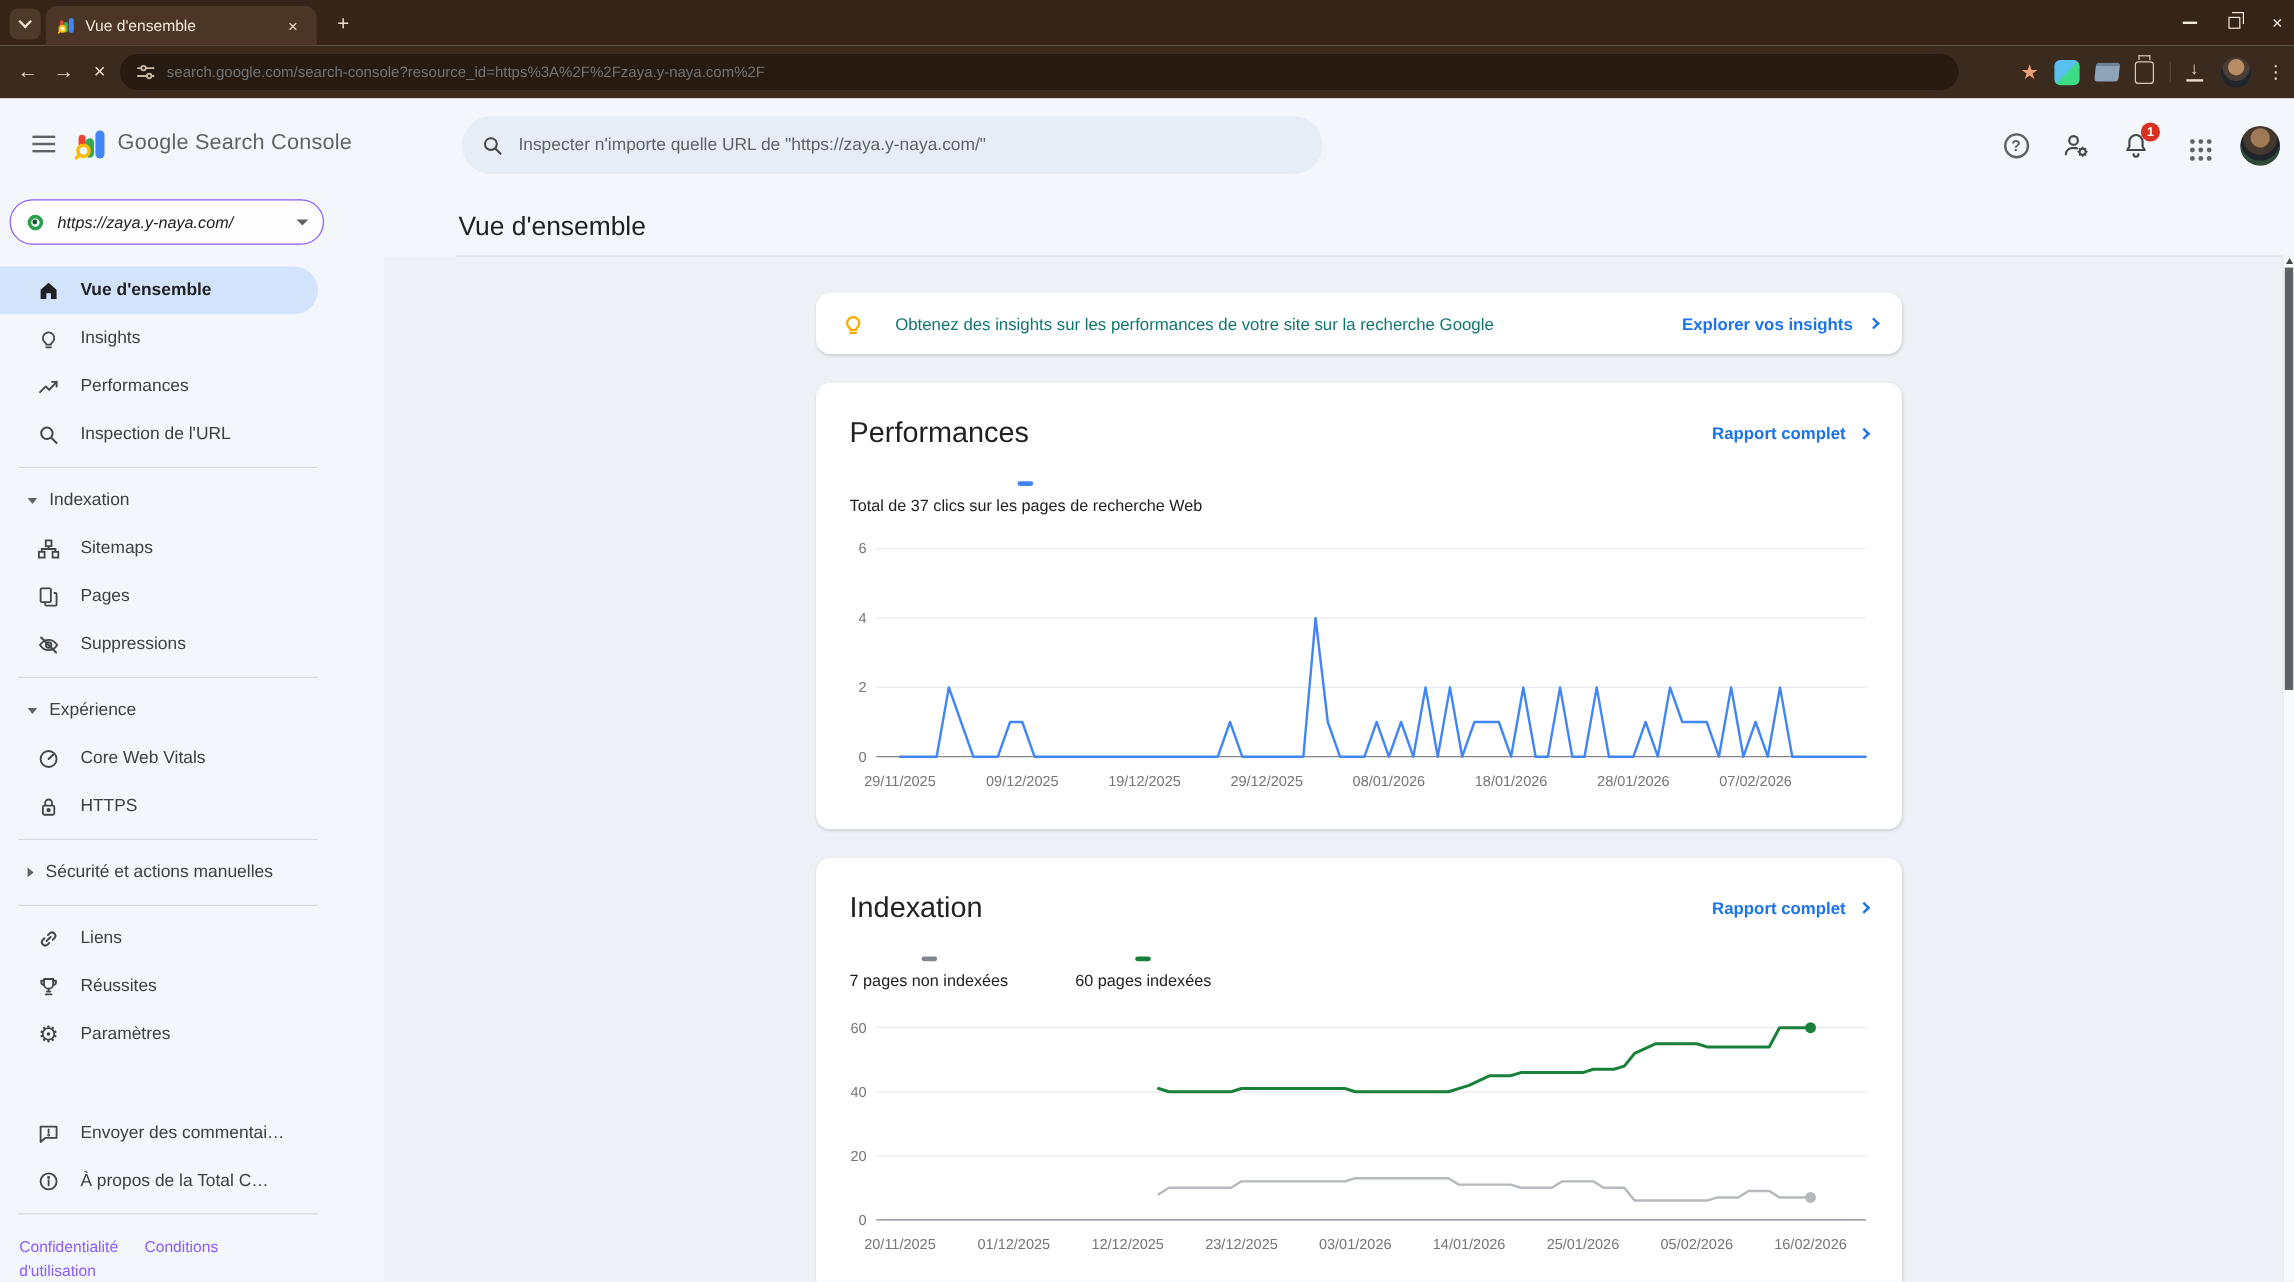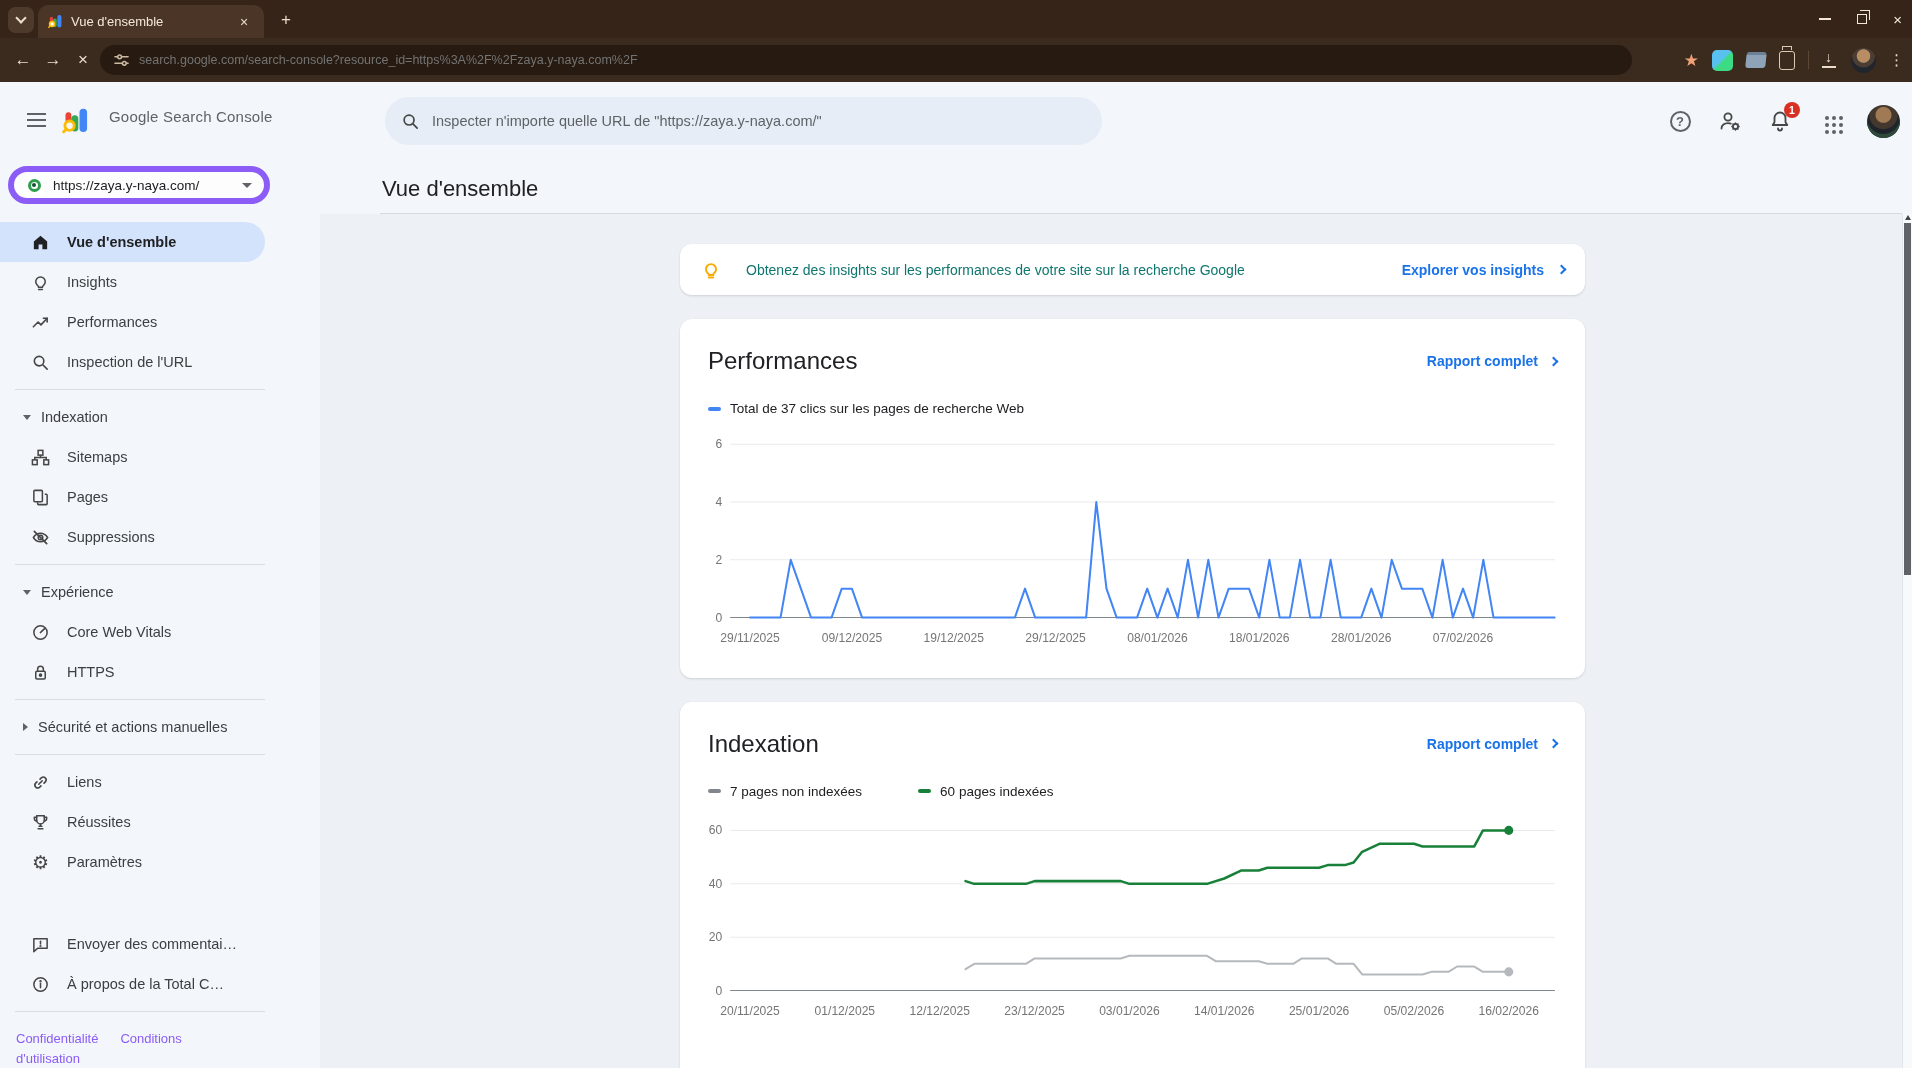--- a/index.html
+++ b/index.html
@@ -34,36 +34,36 @@
   .dl-icon { position:relative; width:16px; height:16px; }
   .dl-icon::before { content:"↓"; position:absolute; left:3px; top:-3px; color:#e9ddcb; font-size:14px; font-weight:bold; }
   .dl-icon::after { content:""; position:absolute; left:0; bottom:0; width:14px; border-bottom:2px solid #e9ddcb; }
   .tb-avatar { width:25px; height:25px; border-radius:50%; background:radial-gradient(circle at 50% 32%,#b98d63 0 30%,#4a3d33 34% 52%,#20262c 56% 100%); }
   .kebab { color:#e9ddcb; font-size:15px; letter-spacing:0; }
 
   
   #appheader { position:absolute; left:0; top:82px; width:1912px; height:78px; background:#f3f6fa; display:flex; align-items:center; }
   .hamburger { position:absolute; left:27px; top:31px; width:19px; height:2.4px; background:#5f6368; box-shadow:0 6px 0 #5f6368, 0 12px 0 #5f6368; }
   .gsc-logo { position:absolute; left:62px; top:25px; }
-  .product-title { position:absolute; left:109px; top:26px; font-size:15px; color:#5f6368; letter-spacing:.2px; }
+  .product-title { position:absolute; left:98px; top:26px; font-size:18px; color:#5f6368; letter-spacing:.2px; }
   .product-title b { font-weight:500; color:#5f6368; }
   .searchbox { position:absolute; left:385px; top:15px; width:717px; height:48px; border-radius:24px; background:#e7edf6; display:flex; align-items:center; padding:0 16px; gap:12px; }
   .searchbox input { border:none; outline:none; background:transparent; flex:1; font-size:14.5px; color:#701a75; font-family:"Liberation Sans",sans-serif; }
   .searchbox input::placeholder { color:#5f6368; opacity:1; }
   .hdr-right { position:absolute; right:12px; top:0; height:78px; display:flex; align-items:center; gap:24px; }
   .hicon { width:26px; height:26px; display:flex; align-items:center; justify-content:center; color:#444746; position:relative; }
   .help-circ { width:21px; height:21px; border:2px solid #5f6368; border-radius:50%; display:flex; align-items:center; justify-content:center; font-size:13px; font-weight:bold; color:#5f6368; }
   .badge { position:absolute; top:-6px; right:-7px; min-width:16px; height:16px; border-radius:8px; background:#d93025; color:#fff; font-size:10.5px; display:flex; align-items:center; justify-content:center; padding:0 4px; font-weight:bold; }
   .appsgrid { width:4px; height:4px; border-radius:50%; background:#5f6368;
     box-shadow:7px 0 0 #5f6368,14px 0 0 #5f6368,0 7px 0 #5f6368,7px 7px 0 #5f6368,14px 7px 0 #5f6368,0 14px 0 #5f6368,7px 14px 0 #5f6368,14px 14px 0 #5f6368; margin:-7px 0 0 -7px; }
   .hdr-avatar { width:33px; height:33px; border-radius:50%; background:radial-gradient(circle at 50% 30%,#a07a55 0 26%,#44382e 30% 48%,#1e242a 52% 100%); box-shadow:inset 0 -4px 0 #2e4b3a; }
 
   
   #sidebar { position:absolute; left:0; top:160px; width:320px; bottom:0; background:#f3f6fa; }
-  .prop-pill { position:absolute; left:8px; top:6px; width:262px; height:38px; border:6px solid #8b5cf6; border-radius:19px; background:#fdfdfe; display:flex; align-items:center; padding:0 12px 0 10px; gap:9px; }
+  .prop-pill { position:absolute; left:8px; top:6px; width:262px; height:38px; border:1px solid #8b5cf6; border-radius:19px; background:#fdfdfe; display:flex; align-items:center; padding:0 12px 0 10px; gap:9px;font-style:italic; }
   .prop-fav { width:20px; height:20px; border-radius:4px; background:#fff; display:flex; align-items:center; justify-content:center; }
   .prop-fav i { display:block; width:13px; height:13px; border:3px solid #2e9e4f; border-radius:50%; position:relative; }
   .prop-fav i::after { content:""; position:absolute; left:1px; top:1px; width:4px; height:4px; border-radius:50%; background:#14532d; }
   .prop-url { font-size:13.5px; color:#202124; flex:1; white-space:nowrap; overflow:hidden; }
   .prop-caret { width:0; height:0; border-left:5px solid transparent; border-right:5px solid transparent; border-top:5.5px solid #5f6368; }
   #nav { position:absolute; left:0; top:62px; width:100%; }
   .nav-item { height:40px; display:flex; align-items:center; padding-left:30px; gap:16px; color:#3c4043; font-size:14.5px; }
   .nav-item .nico { width:21px; height:21px; display:flex; align-items:center; justify-content:center; color:#444746; }
   .nav-item.sel { width:265px; background:#d4e3fc; border-radius:0 20px 20px 0; color:#202124; font-weight:bold; }
   .nav-section { height:40px; display:flex; align-items:center; padding-left:23px; gap:10px; color:#3c4043; font-size:14.5px; }
@@ -86,21 +86,21 @@
   .banner { height:51px; display:flex; align-items:center; padding:0 20px; gap:24px; }
   .banner-text { flex:1; font-size:14px; color:#0f766e; }
   .banner-link { font-size:14px; color:#1a73e8; font-weight:bold; display:flex; align-items:center; gap:14px; }
 
   .report-card { margin-top:24px; padding:24px 24px 14px 24px; }
   .card-head { display:flex; align-items:center; justify-content:space-between; padding:4px 4px 0 4px; }
   .card-title { font-size:24px; color:#202124; }
   .card-link { font-size:14px; color:#1a73e8; font-weight:bold; display:flex; align-items:center; gap:12px;justify-content:space-between; }
   .chev { width:7px; height:7px; border-right:2px solid #1a73e8; border-bottom:2px solid #1a73e8; transform:rotate(-45deg); }
   .legend-row { display:flex; align-items:center; gap:56px; margin:26px 0 0 4px; }
-  .legend { display:flex; align-items:center; gap:9px; font-size:13.5px; color:#202124; }
+  .legend { display:flex; align-items:center; gap:9px; font-size:13.5px; color:#202124;flex-direction:column; }
   .dash { width:13px; height:4px; border-radius:2px; }
   .chart-wrap { margin-top:6px; }
   .chart-wrap svg { display:block; width:100%; }
   svg text { font-family:"Liberation Sans",sans-serif; }
 
   
   #vscroll { position:absolute; right:0; top:214px; width:10px; bottom:0; background:#f8f9fa; border-left:1px solid #e3e6e9; }
   #vscroll .thumb { position:absolute; left:1px; right:1px; top:9px; height:352px; background:#5f6368; }
   #vscroll .up { position:absolute; left:2px; top:1px; width:0; height:0; border-left:3.5px solid transparent; border-right:3.5px solid transparent; border-bottom:5px solid #444; }
 </style>

